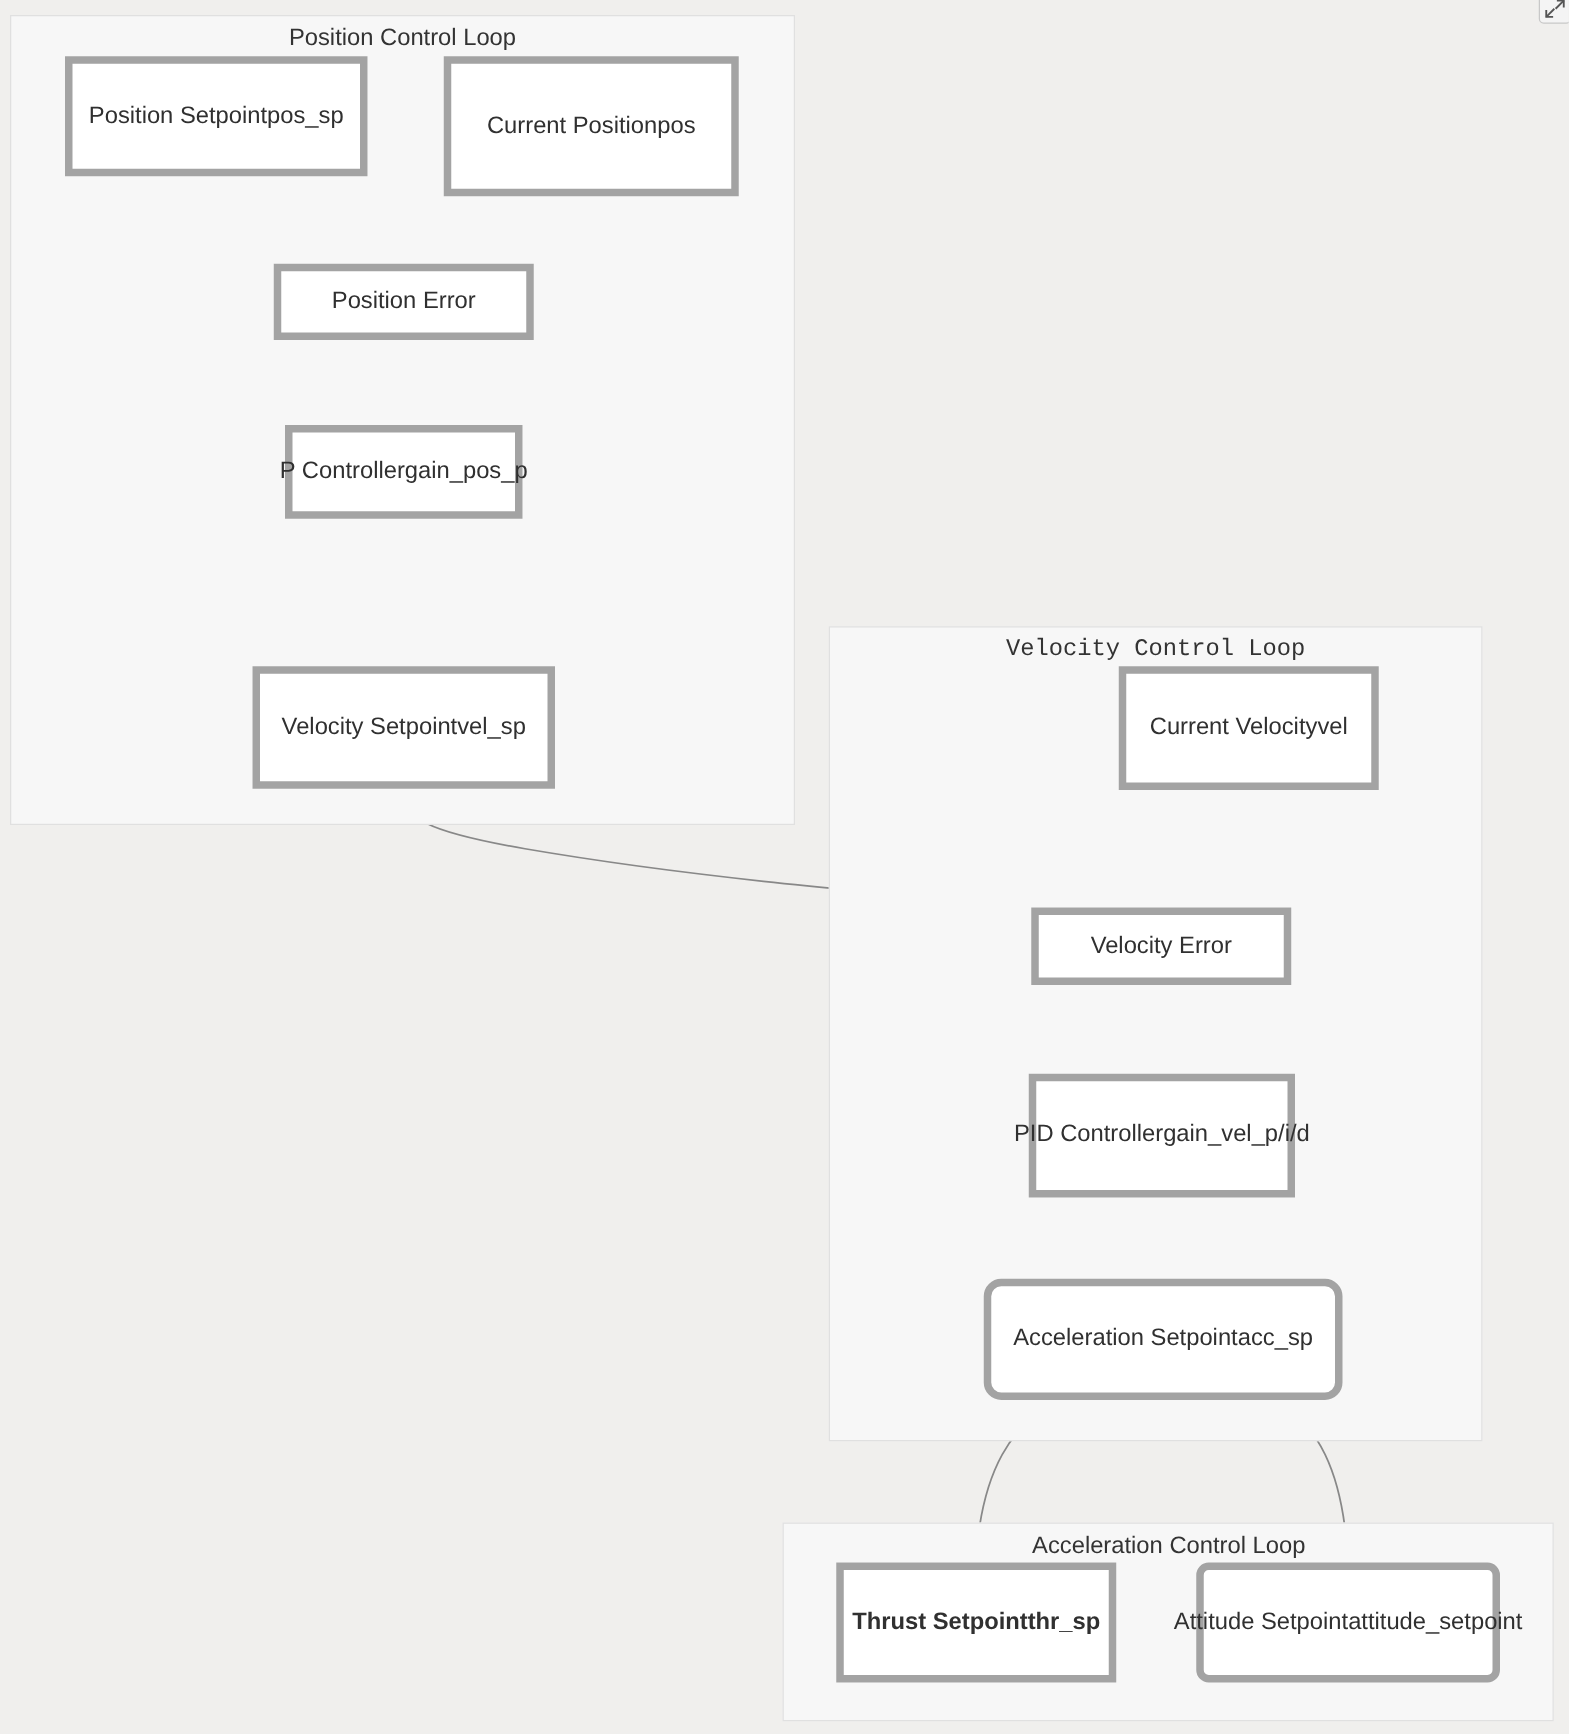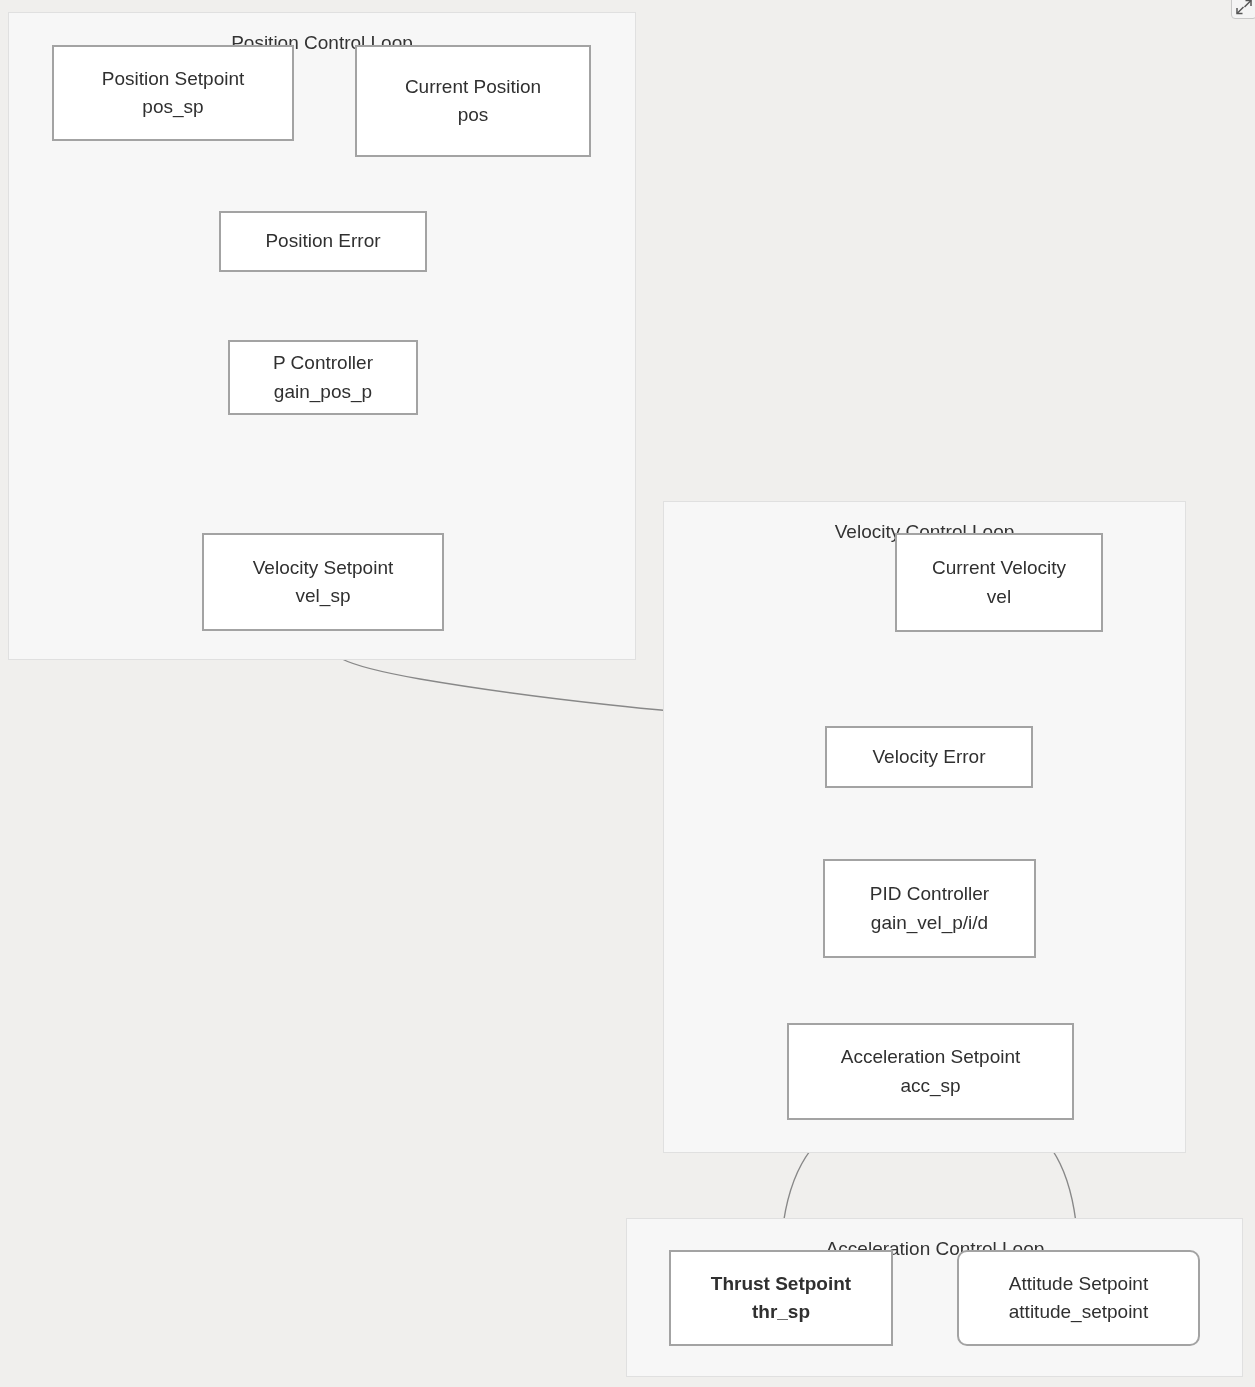--- a/index.html
+++ b/index.html
@@ -16,37 +16,37 @@
     overflow: hidden;
   }
   .cluster {
     position: absolute;
     background: #f7f7f7;
     border: 1px solid #e0e0e0;
     box-sizing: border-box;
   }
   .cluster-label {
     position: absolute;
-    top: 18px;
+    top: 6px;
     left: 0;
     right: 0;
     text-align: center;
     font-size: 19px;
     color: #333333;
     line-height: 1.22;
     padding: 0 6px;
     box-sizing: border-box;
   }
   .node {
     position: absolute;
     background: #ffffff;
-    border: 2px solid #a3a3a3;
+    border: 6px solid #a3a3a3;
     box-sizing: border-box;
     display: flex;
-    flex-direction: column;
+    flex-direction: row;
     align-items: center;
     justify-content: center;
     color: #303030;
     font-size: 19px;
     line-height: 1.48;
     text-align: center;
   }
   .node .l1 { white-space: nowrap; }
   .node .l2 { white-space: nowrap; }
   svg.edges {
@@ -130,39 +130,39 @@
   <div class="node" style="left:228px; top:340px; width:190px; height:75px;">
     <span class="l1">P Controller</span>
     <span class="l2">gain_pos_p</span>
   </div>
 
   <div class="node" style="left:202px; top:533px; width:242px; height:98px;">
     <span class="l1">Velocity Setpoint</span>
     <span class="l2">vel_sp</span>
   </div>
 
-  <div class="cluster" style="left:663px; top:501px; width:523px; height:652px;">
+  <div class="cluster" style="left:663px; top:501px; width:523px; height:652px;font-family:Liberation Mono, monospace;">
     <div class="cluster-label">Velocity Control Loop</div>
   </div>
 
   <div class="node" style="left:895px; top:533px; width:208px; height:99px;">
     <span class="l1">Current Velocity</span>
     <span class="l2">vel</span>
   </div>
 
   <div class="node" style="left:825px; top:726px; width:208px; height:62px;">
     <span class="l1">Velocity Error</span>
   </div>
 
   <div class="node" style="left:823px; top:859px; width:213px; height:99px;">
     <span class="l1">PID Controller</span>
     <span class="l2">gain_vel_p/i/d</span>
   </div>
 
-  <div class="node" style="left:787px; top:1023px; width:287px; height:97px;">
+  <div class="node" style="left:787px; top:1023px; width:287px; height:97px;border-radius:14px;">
     <span class="l1">Acceleration Setpoint</span>
     <span class="l2">acc_sp</span>
   </div>
 
   <div class="cluster" style="left:626px; top:1218px; width:617px; height:159px;">
     <div class="cluster-label" style="width:252px; left:182px; right:auto;">Acceleration Control Loop</div>
   </div>
 
   <div class="node" style="left:669px; top:1250px; width:224px; height:96px;font-weight:bold;">
     <span class="l1">Thrust Setpoint</span>

